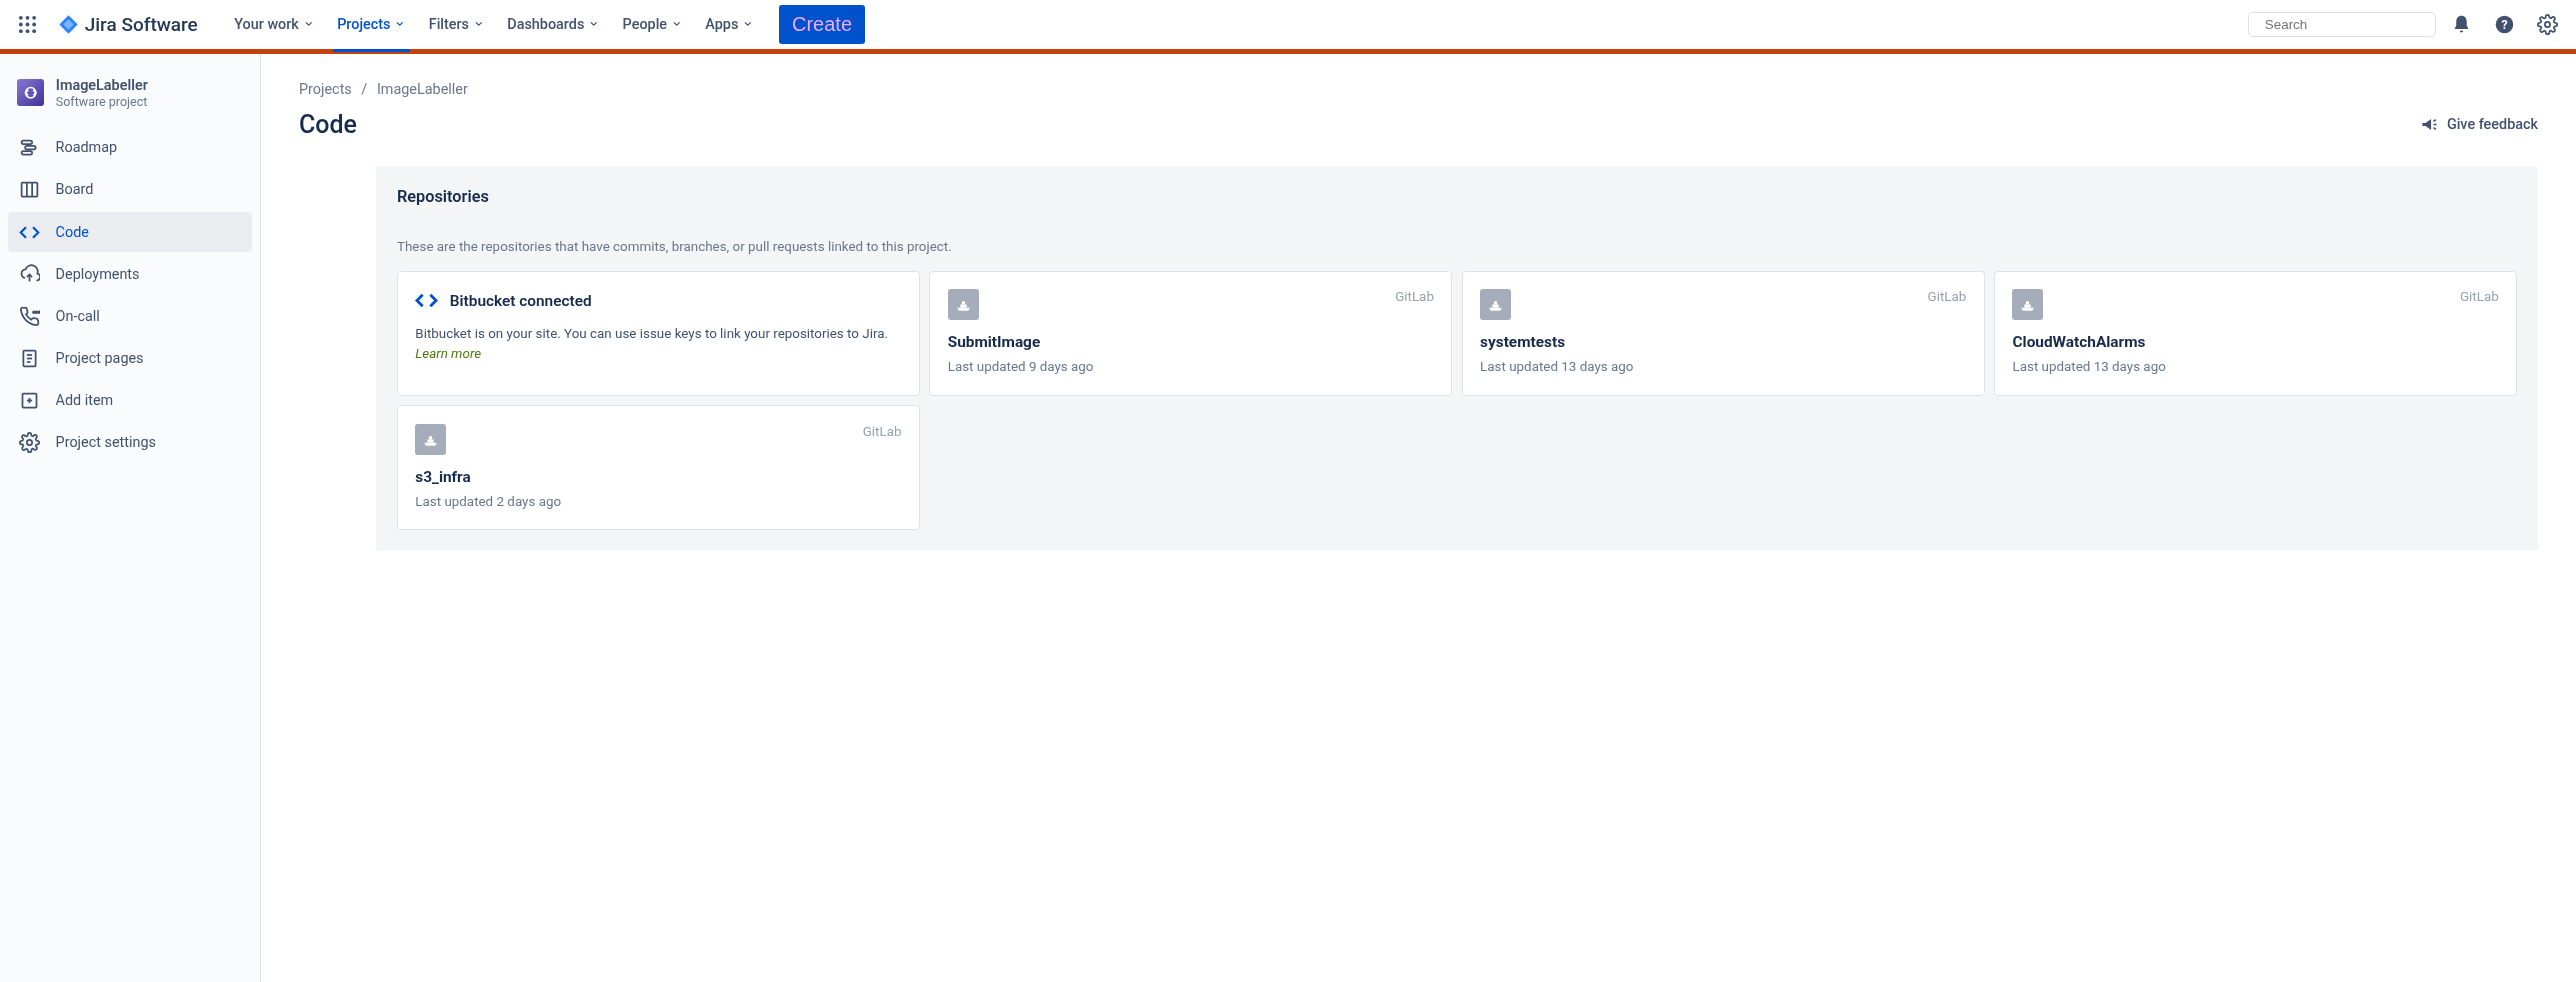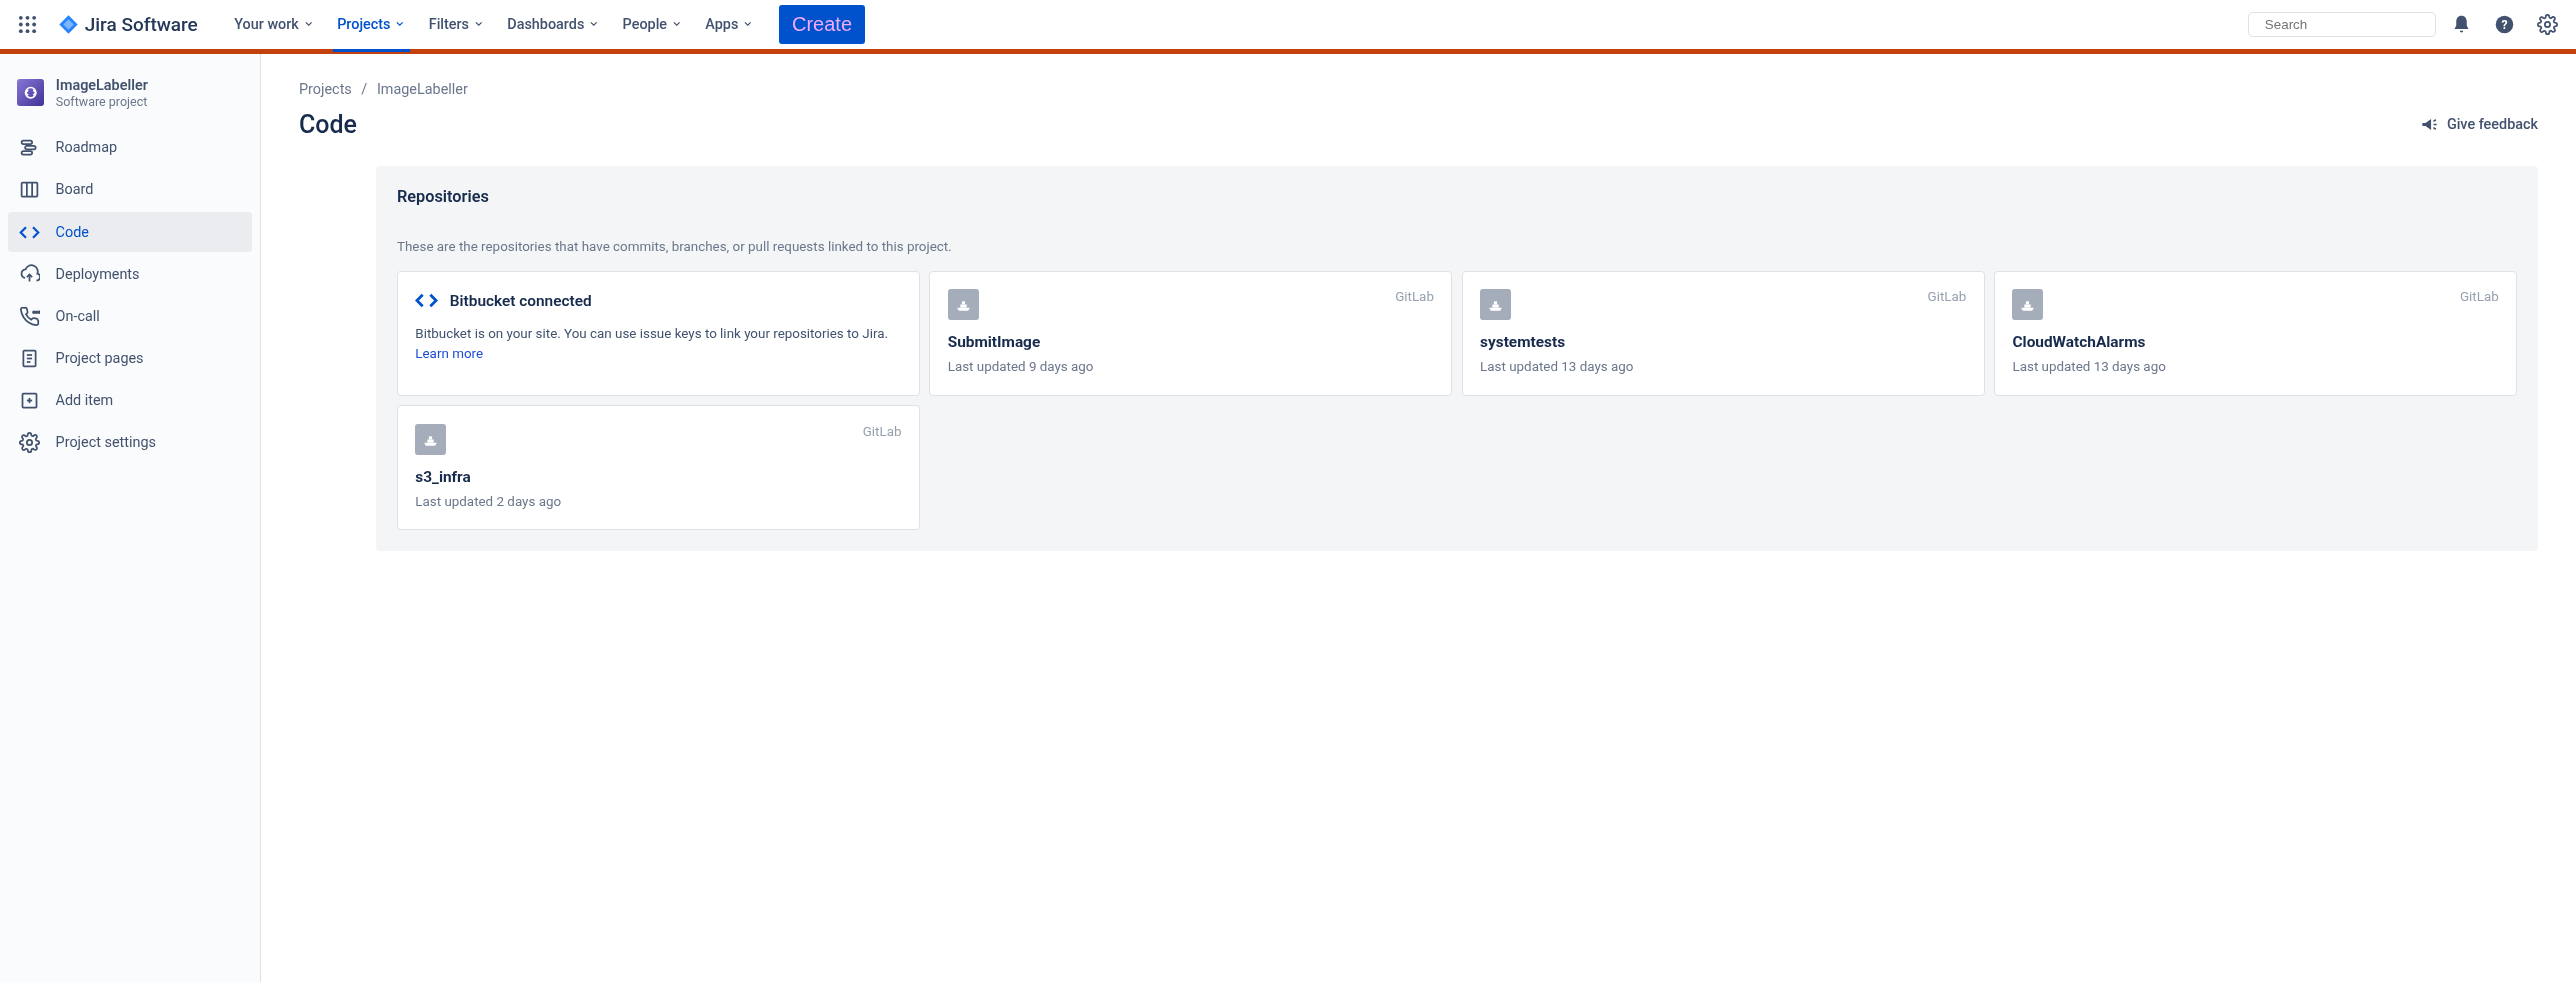--- a/index.html
+++ b/index.html
@@ -171,21 +171,21 @@
     display: flex; align-items: center; justify-content: center;
     color: #fff;
   }
   .provider { font-size: 13.4px; color: #97A0AF; }
   .repo-name { font-size: 15.4px; font-weight: 700; color: #172B4D; margin-top: 13.4px; }
   .repo-meta { font-size: 13.4px; color: #6B778C; margin-top: 7.7px; }
 
   .bitbucket-card .bb-head { display: flex; align-items: center; gap: 11.5px; }
   .bitbucket-card .bb-title { font-size: 15.4px; font-weight: 600; color: #172B4D; }
   .bitbucket-card .bb-desc { font-size: 13.4px; color: #42526E; margin-top: 11.5px; line-height: 1.5; }
-  .bitbucket-card .bb-link { color: #1d4ed8; cursor: pointer; }
+  .bitbucket-card .bb-link { color: #4d7c0f; cursor: pointer; font-style: italic; }
   .bitbucket-card { cursor: default; }
 
 </style>
 </head>
 <body>
 
 <div class="topnav">
   <div class="app-switcher">
     <svg width="19" height="19" viewBox="0 0 20 20" fill="currentColor">
         <circle cx="3" cy="3" r="2"></circle>

